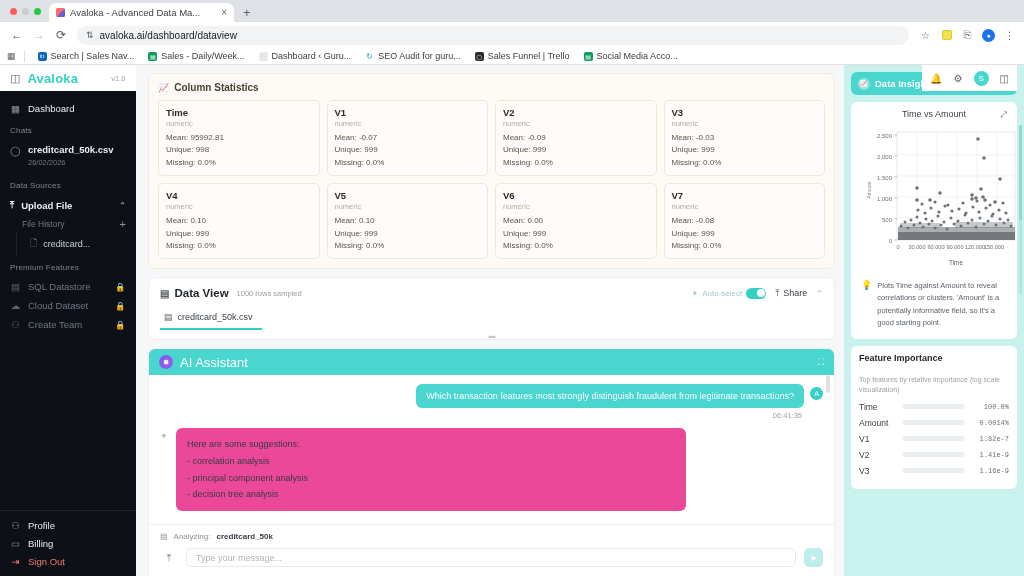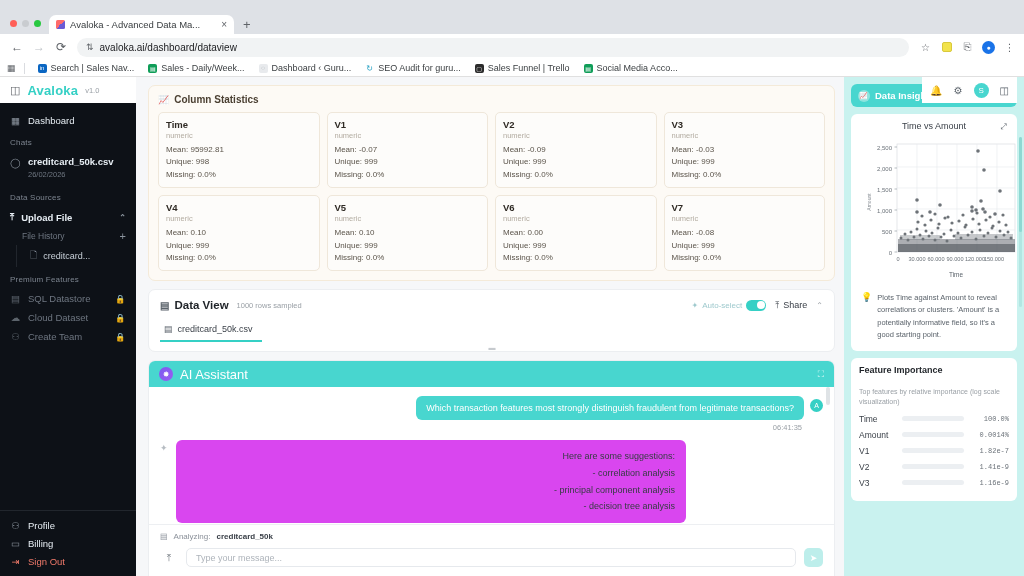--- a/index.html
+++ b/index.html
@@ -6,21 +6,21 @@
   html,body { width:1024px; height:576px; overflow:hidden; }
   body {
     font-family: "Liberation Sans", sans-serif;
     background:#f1f3f4;
     font-size:11px;
     color:#202124;
   }
   
   .browser { width:1024px; height:576px; display:flex; flex-direction:column; }
   .tabstrip {
-    height:34px; background:#dee1e6; display:flex; align-items:flex-end;
+    height:22px; background:#dee1e6; display:flex; align-items:flex-end;
     padding-left:8px; gap:0; position:relative;
   }
   .traffic { display:flex; align-items:center; gap:5px; height:22px; padding:0 8px 0 2px; }
   .dot { width:7px; height:7px; border-radius:50%; }
   .dot.r{background:#ff5f57;} .dot.y{background:#c9ccd0;} .dot.g{background:#28c840;}
   .tab {
     height:19px; background:#fff; border-radius:7px 7px 0 0; display:flex;
     align-items:center; gap:5px; padding:0 7px; min-width:185px; max-width:200px;
     font-size:9.5px; color:#3c4043; position:relative;
   }
@@ -65,21 +65,21 @@
 
   
   .sidebar {
     width:136px; background:#0d1117; color:#c9d1d9; display:flex; flex-direction:column;
     flex:none; position:relative;
   }
   .sb-head { height:26px; display:flex; align-items:center; gap:7px; padding:0 10px;
      background:#fff; }
   .sb-panel-ico { color:#5f6368; font-size:11px; }
   .brand { color:#35d0c5; font-size:13px; font-weight:bold; letter-spacing:.2px; }
-  .brand-ver { color:#9aa0a6; font-size:7.5px; }
+  .brand-ver { color:#9aa0a6; font-size:7.5px;margin-left:26px; }
   .sb-body { flex:1; padding:8px 0 0 0; overflow:hidden; }
   .sb-section { font-size:8px; color:#7d8590; padding:8px 10px 5px 10px; letter-spacing:.2px;}
   .sb-item {
     display:flex; align-items:center; gap:7px; padding:4px 10px; font-size:9.5px;
     color:#e6edf3;
   }
   .sb-item .ico { width:11px; font-size:9.5px; color:#8b949e; display:flex;
      align-items:center; justify-content:center; flex:none;}
   .sb-item.muted { color:#6e7681; }
   .sb-item.muted .ico { color:#5b636b; }
@@ -154,22 +154,22 @@
   .chat-body { flex:1; padding:9px 11px 0 11px; overflow:hidden; }
   .msg-row-user { display:flex; justify-content:flex-end; align-items:flex-start; gap:6px; }
   .bubble-user { background:#48d6cf; color:#fff; font-size:9px; border-radius:6px;
      padding:7px 10px; max-width:520px; }
   .user-av { width:13px;height:13px;border-radius:50%;background:#35d0c5;
      display:flex;align-items:center;justify-content:center;color:#fff;font-size:7px;
      margin-top:3px; flex:none;}
   .msg-time { text-align:right; font-size:7.5px; color:#9aa0a6; margin:3px 21px 0 0; }
   .msg-row-bot { display:flex; align-items:flex-start; gap:6px; margin-top:8px; }
   .bot-ico { font-size:9px; color:#b6bcc2; margin-top:3px; flex:none; width:10px; }
-  .bubble-bot { background:#d946ef; border-radius:6px; padding:8px 11px; flex:1;
-     max-width:510px;text-align:right; }
+  .bubble-bot { background:#ec4899; border-radius:6px; padding:8px 11px; flex:1;
+     max-width:510px; }
   .bubble-bot p { font-size:9px; color:#353b42; line-height:1.85; }
   .chat-foot { border-top:1px solid #edeff2; padding:7px 11px 9px 11px; }
   .analyzing { display:flex; align-items:center; gap:6px; font-size:8px;
      color:#8a9099; margin-bottom:7px; }
   .analyzing .fname { font-weight:bold; color:#3b4149; }
   .composer { display:flex; align-items:center; gap:8px; }
   .comp-upload { width:18px;height:18px;display:flex;align-items:center;
      justify-content:center;color:#6b7279;font-size:10px;}
   .comp-input { flex:1; height:19px; border:1px solid #e6e9ed; border-radius:5px;
      background:#fff; padding:0 9px; font-size:9px; color:#aeb4bb;

